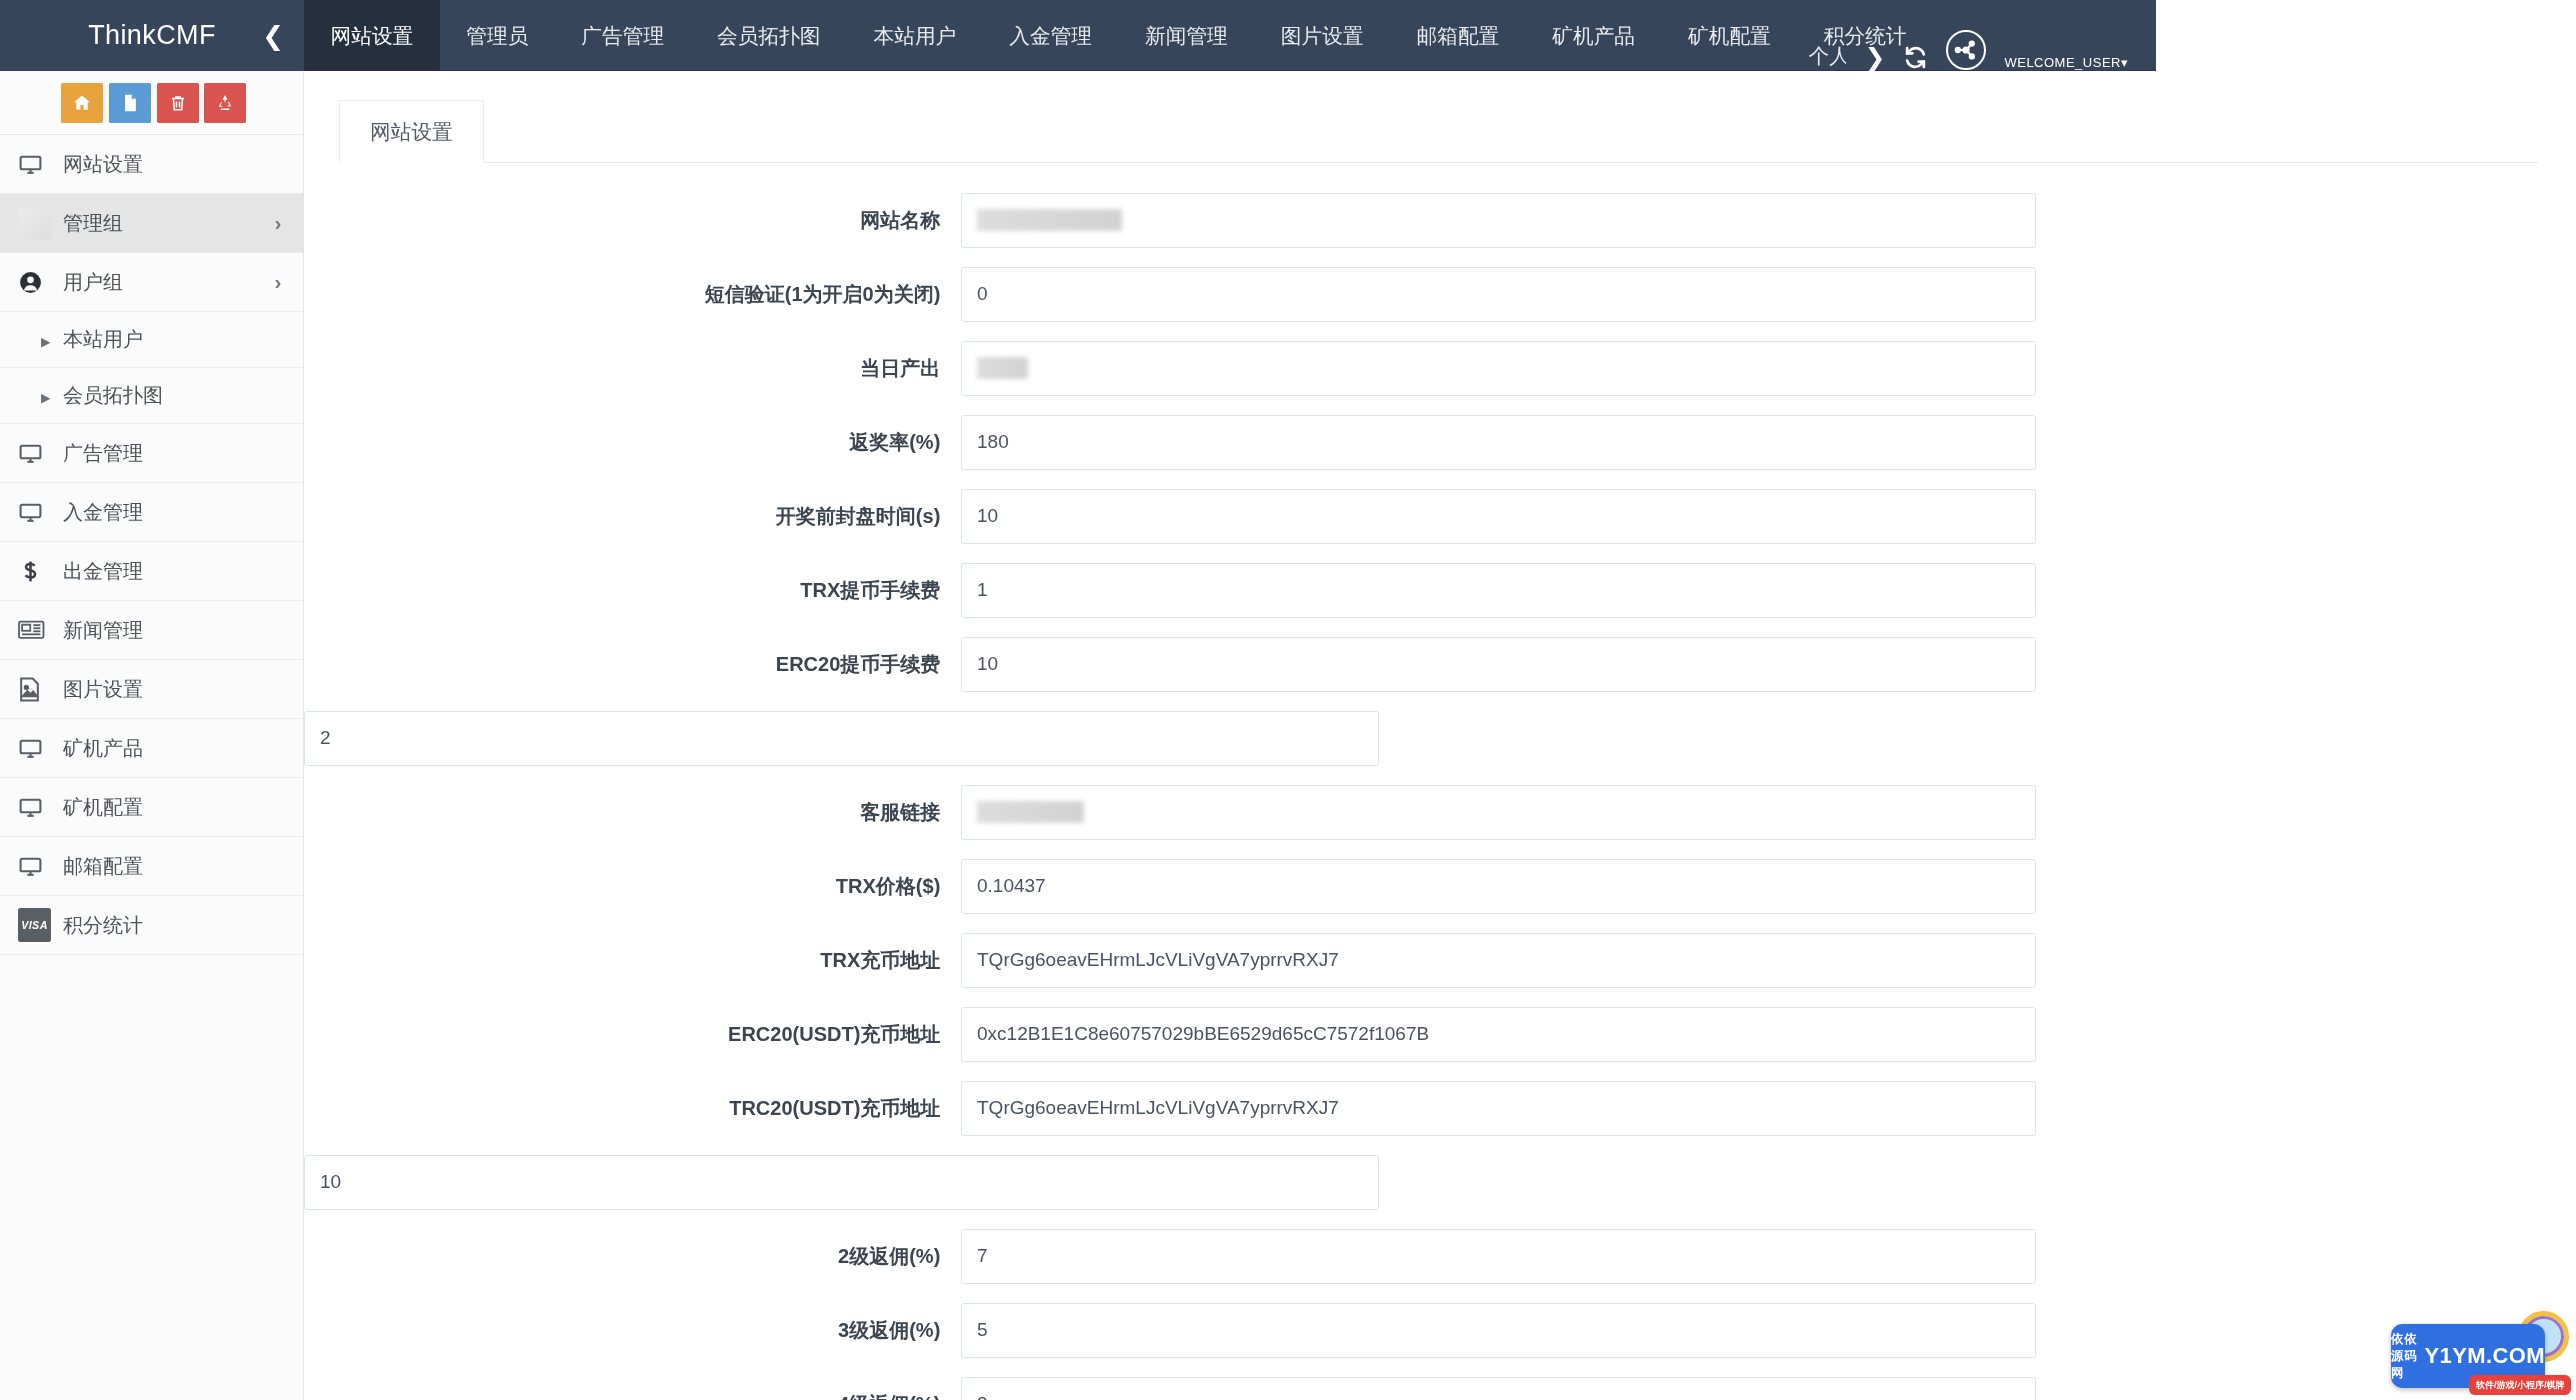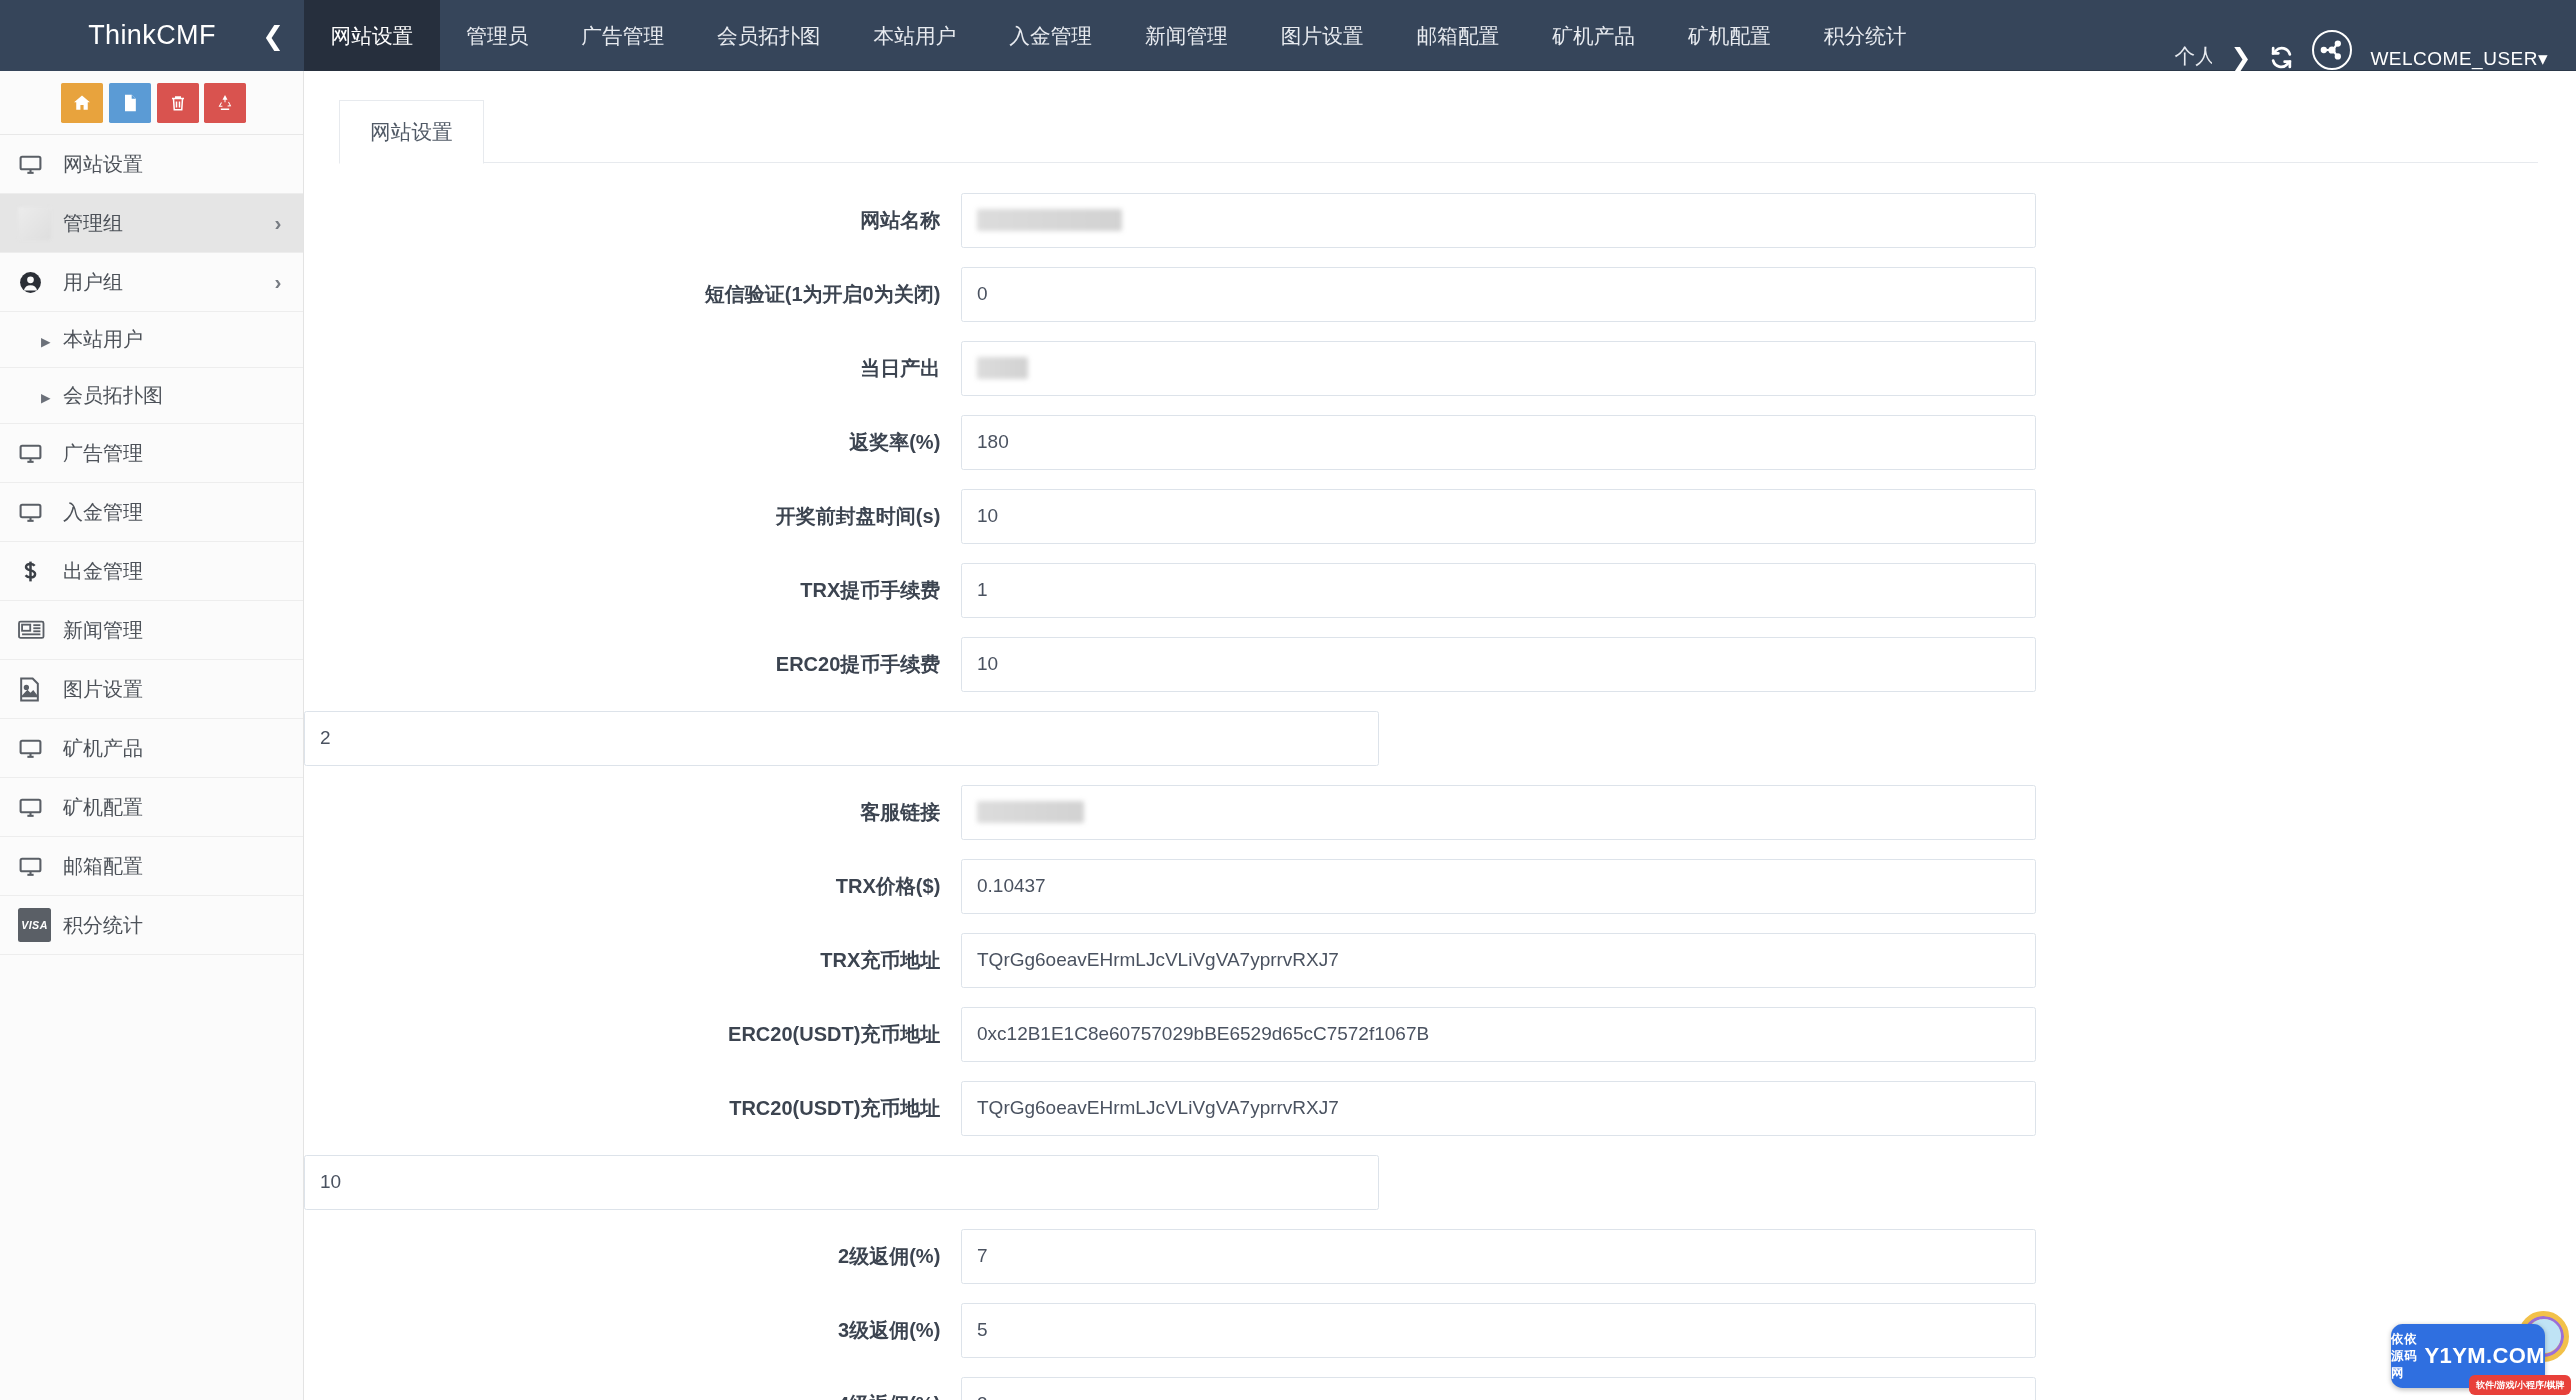--- a/index.html
+++ b/index.html
@@ -6,21 +6,21 @@
   html, body {
     width: 2576px; height: 1400px;
     overflow: hidden;
     background: #ffffff;
     font-family: "Liberation Sans", "DejaVu Sans", sans-serif;
   }
 
   
   .navbar {
     position: absolute; top: 0; left: 0;
-    width: 2576px; height: 71px;
+    width: 2156px; height: 71px;
     background: #36455a;
     display: flex; align-items: stretch;
     border-bottom: 1.7px solid #2b3849;
   }
   .brand-block {
     width: 304px; height: 71px;
     background: #36455a;
     display: flex; align-items: center; justify-content: center;
     position: relative;
     flex: 0 0 304px;
@@ -57,21 +57,21 @@
     line-height: 1;
   }
   .icon-refresh { color: #ffffff; cursor: pointer; display:flex; align-items:center; }
   .avatar {
     width: 40px; height: 40px; border-radius: 50%;
     border: 2.5px solid #ffffff;
     display: flex; align-items: center; justify-content: center;
     cursor: pointer;
   }
   .welcome {
-    color: #ffffff; font-size: 19px; letter-spacing: 0.5px;
+    color: #ffffff; font-size: 13px; letter-spacing: 0.5px;
     white-space: nowrap; cursor: pointer;
   }
 
   
   .sidebar {
     position: absolute; top: 71px; left: 0;
     width: 304px; height: 1329px;
     background: #fbfbfb;
     border-right: 0.8px solid #e3e3e3;
     overflow: hidden;

